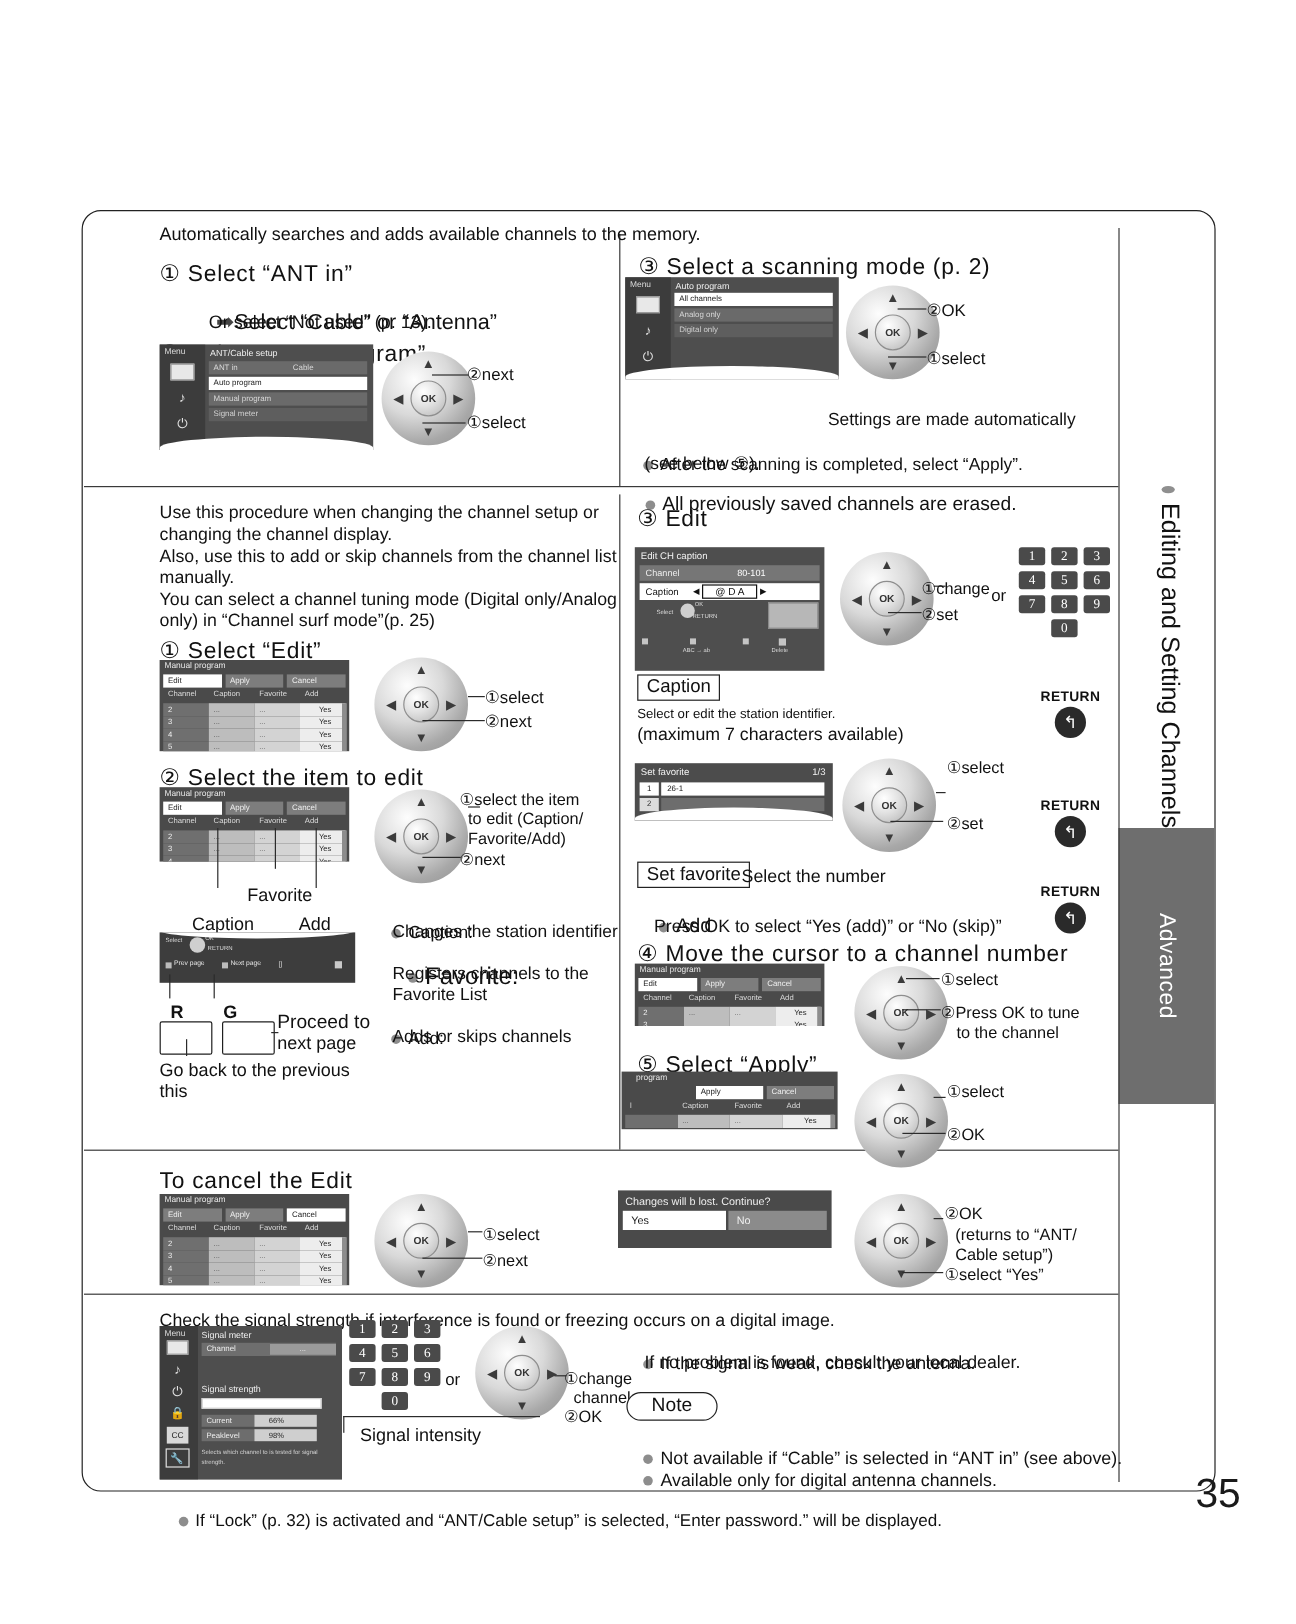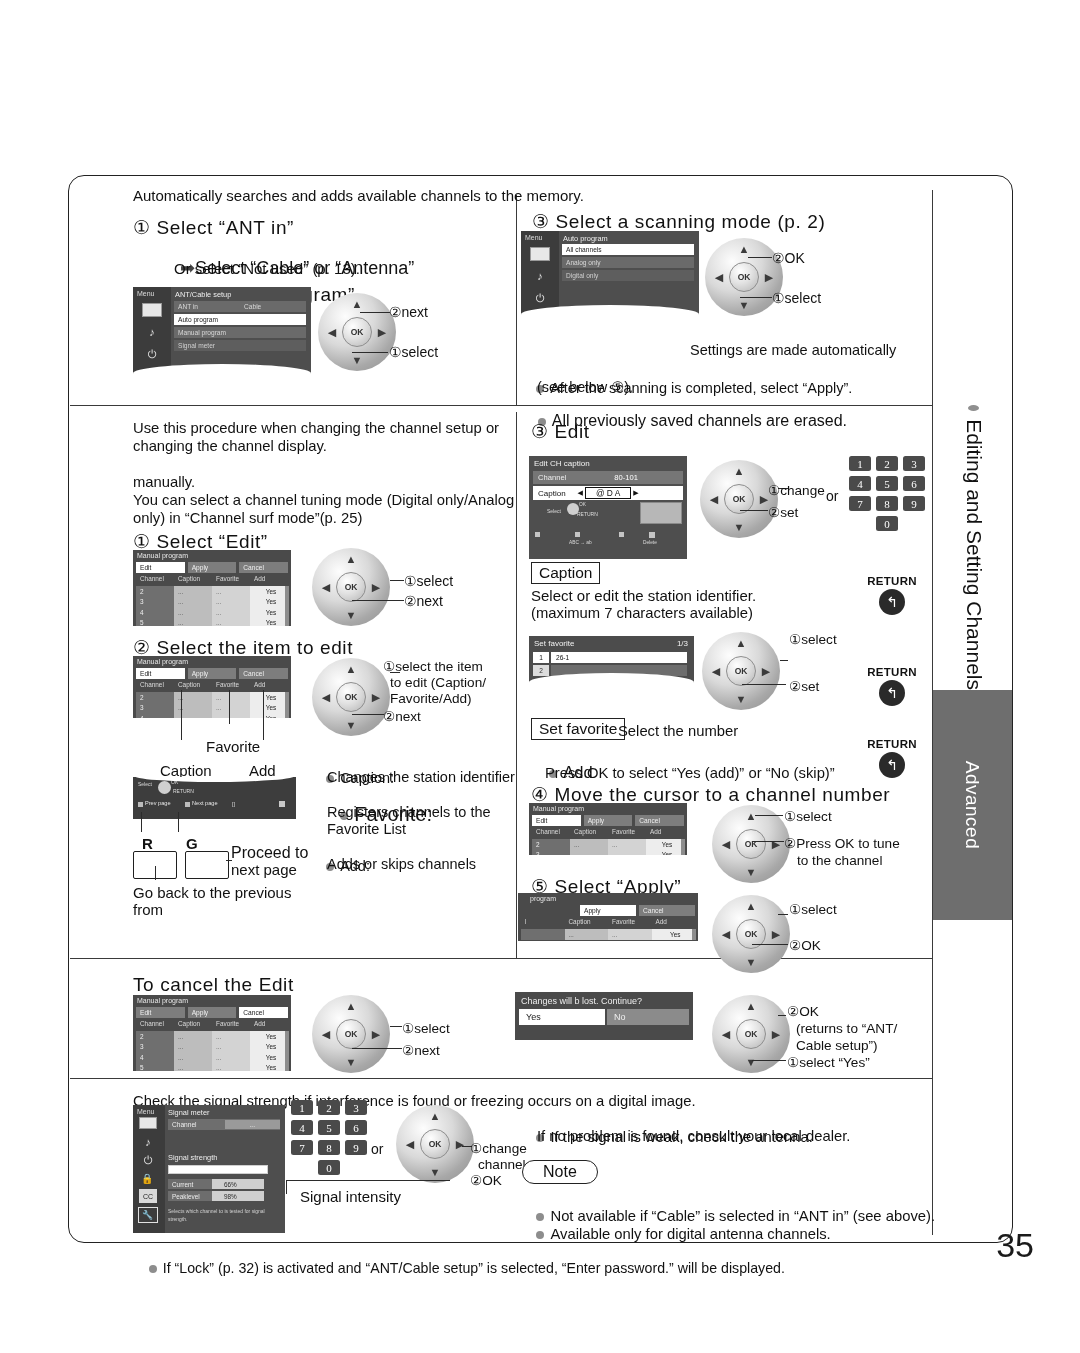--- a/index.html
+++ b/index.html
@@ -313,20 +313,21 @@
   <div class="t" style="left:520px; top:360px; font-size:14.5px;">
     <span class="bullet-dot"></span><span>After the scanning is completed, select “Apply”.</span>
   </div>
   <div class="t" style="left:537px; top:378px; font-size:14.5px;">(see below ⑤).</div>
   <div class="t" style="left:520px; top:392px; font-size:16px;">
     <span class="bullet-dot"></span><span>All previously saved channels are erased.</span>
   </div>
 
   <div class="t" style="left:133px; top:419px; font-size:14.8px;">Use this procedure when changing the channel setup or</div>
   <div class="t" style="left:133px; top:437px; font-size:14.8px;">changing the channel display.</div>
+  <div class="t" style="left:133px; top:455px; font-size:14.8px;">Also, use this to add or skip channels from the channel list</div>
   <div class="t" style="left:133px; top:473px; font-size:14.8px;">manually.</div>
   <div class="t" style="left:133px; top:491px; font-size:14.8px;">You can select a channel tuning mode (Digital only/Analog</div>
   <div class="t" style="left:133px; top:509px; font-size:14.8px;">only) in “Channel surf mode”(p. 25)</div>
 
   <div class="h1" style="left:133px; top:530px;">① Select “Edit”</div>
 
   <div class="mp" style="left:133px; top:550px; width:158px; height:76px;">
     <div class="mtitle">Manual program</div>
     <div class="btnrow" style="top:12px;">
       <div class="on">Edit</div>
@@ -455,21 +456,21 @@
   <div class="line" style="left:178px; top:812px; width:1.4px; height:20px;"></div>
   <div class="t" style="left:142px; top:834px; font-size:15px; font-weight:bold;">R</div>
   <div class="t" style="left:186px; top:834px; font-size:15px; font-weight:bold;">G</div>
   <div class="rgbtn" style="left:133px; top:851px;"></div>
   <div class="rgbtn" style="left:185px; top:851px;"></div>
   <div class="t" style="left:231px; top:843px; font-size:16px;">Proceed to</div>
   <div class="t" style="left:231px; top:860px; font-size:15px;">next page</div>
   <div class="line" style="left:155px; top:866px; width:1.4px; height:14px;"></div>
   <div class="line" style="left:226px; top:860px; width:6px; height:1.4px;"></div>
   <div class="t" style="left:133px; top:883px; font-size:15px;">Go back to the previous</div>
-  <div class="t" style="left:133px; top:900px; font-size:15px;">from</div>
+  <div class="t" style="left:133px; top:900px; font-size:15px;">this</div>
 
   <div class="t" style="left:310px; top:750px; font-size:14.5px;">
     <span class="bullet-dot"></span><span>Caption:</span>
   </div>
   <div class="t" style="left:327px; top:768px; font-size:14.5px;">Changes the station identifier</div>
   <div class="t" style="left:318px; top:786px; font-size:20px;">
     <span class="bullet-dot"></span><span>Favorite:</span>
   </div>
   <div class="t" style="left:327px; top:803px; font-size:14.5px;">Registers channels to the</div>
   <div class="t" style="left:327px; top:820px; font-size:14.5px;">Favorite List</div>
@@ -529,21 +530,21 @@
     <div class="key">4</div>
     <div class="key">5</div>
     <div class="key">6</div>
     <div class="key">7</div>
     <div class="key">8</div>
     <div class="key">9</div>
     <div class="key zero">0</div>
   </div>
 
   <div class="boxlbl" style="left:531px; top:562px;">Caption</div>
-  <div class="t" style="left:531px; top:586px; font-size:15px;">Select or edit the station identifier.</div>
+  <div class="t" style="left:531px; top:586px; font-size:11px;">Select or edit the station identifier.</div>
   <div class="t" style="left:531px; top:604px; font-size:14.8px;">(maximum 7 characters available)</div>
 
   <div class="ret" style="left:866px; top:575px;">
     <div class="lbl">RETURN</div>
     <div class="circ">↰</div>
   </div>
 
   <div class="h2" style="left:531px; top:620px;">
     <span class="bullet-dot"></span><span>Favorite</span>
   </div>

